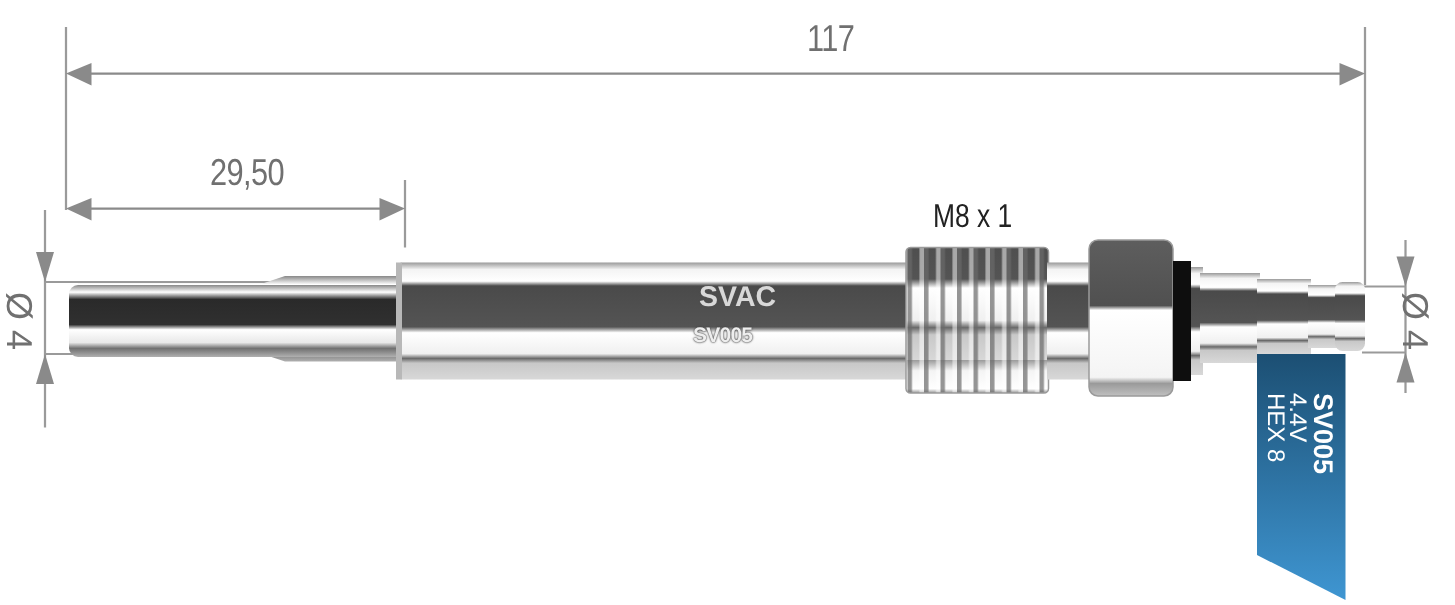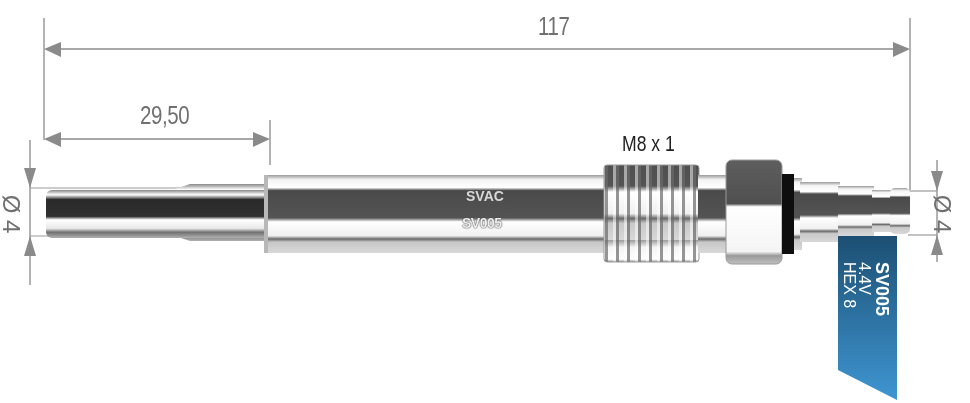--- a/index.html
+++ b/index.html
@@ -1,20 +1,20 @@
 <!DOCTYPE html>
 <html><head>
 <meta charset="utf-8">
 <style>
   html, body { margin: 0; padding: 0; background: #ffffff; }
   body { width: 970px; height: 403px; position: relative; overflow: hidden; font-family: "Liberation Sans", sans-serif; }
   .dim-text { position: absolute; color: #707070; font-family: "Liberation Sans", sans-serif; font-size: 25px; letter-spacing: -0.5px; transform: scaleX(0.82); transform-origin: left top; }
   .thread-label { position: absolute; color: #222222; font-family: "Liberation Sans", sans-serif; font-size: 22px; transform: scaleX(0.8); transform-origin: left top; }
   .vert-label { position: absolute; color: #707070; font-family: "Liberation Sans", sans-serif; font-size: 24px; transform-origin: center; white-space: nowrap; }
-  .brand { position: absolute; color: #d8d8d8; font-family: "Liberation Sans", sans-serif; font-weight: bold; font-size: 14px; text-shadow: 0 0 1px #555; }
+  .brand { position: absolute; color: #d8d8d8; font-family: "Liberation Sans", sans-serif; font-weight: bold; font-size: 19px; text-shadow: 0 0 1px #555; }
   .partno { position: absolute; color: #eeeeee; font-family: "Liberation Sans", sans-serif; font-weight: bold; font-size: 14px; text-shadow: 0 0 1.5px #444, 0 0 1px #444; letter-spacing: -0.5px; }
   .tag-text { position: absolute; color: #ffffff; font-family: "Liberation Sans", sans-serif; white-space: nowrap; transform: rotate(90deg); transform-origin: left top; line-height: 1; }
   svg { position: absolute; left: 0; top: 0; }
 </style>
 </head>
 <body>
 
 <svg width="970" height="403" viewBox="0 0 970 403">
   <defs>
     <linearGradient id="chrome" x1="0" y1="0" x2="0" y2="1">

